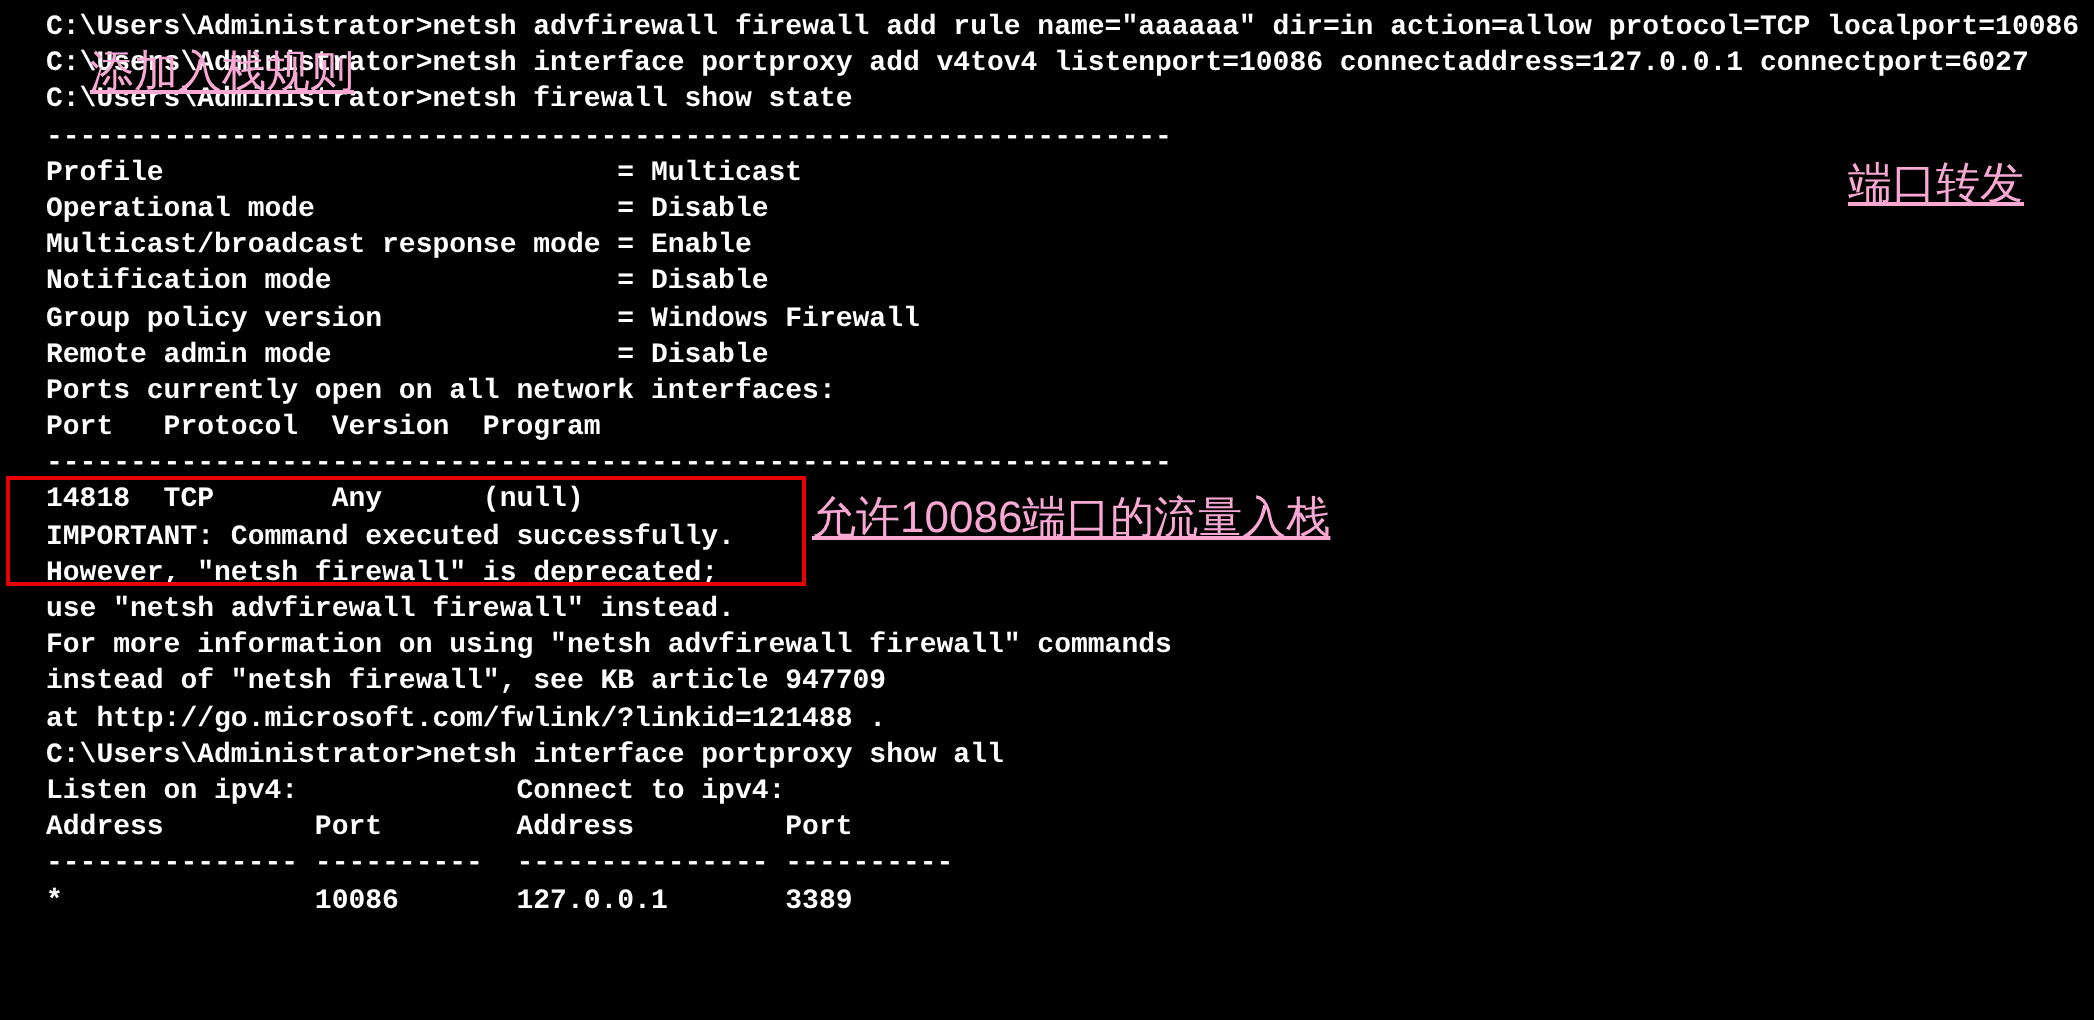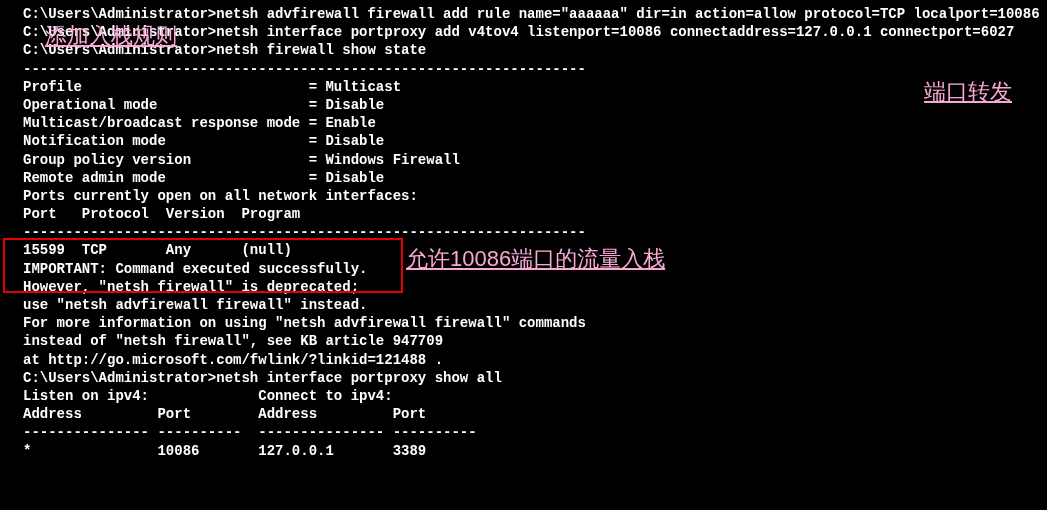--- a/index.html
+++ b/index.html
@@ -58,21 +58,21 @@
 <div class="line">Profile                           = Multicast</div>
 <div class="line">Operational mode                  = Disable</div>
 <div class="line">Multicast/broadcast response mode = Enable</div>
 <div class="line">Notification mode                 = Disable</div>
 <div class="line">Group policy version              = Windows Firewall</div>
 <div class="line">Remote admin mode                 = Disable</div>
 <div class="line"></div>
 <div class="line">Ports currently open on all network interfaces:</div>
 <div class="line">Port   Protocol  Version  Program</div>
 <div class="line">-------------------------------------------------------------------</div>
-<div class="line">15599  TCP       Any      (null)</div>
+<div class="line">14818  TCP       Any      (null)</div>
 <div class="line"></div>
 <div class="line">IMPORTANT: Command executed successfully.</div>
 <div class="line">However, "netsh firewall" is deprecated;</div>
 <div class="line">use "netsh advfirewall firewall" instead.</div>
 <div class="line">For more information on using "netsh advfirewall firewall" commands</div>
 <div class="line">instead of "netsh firewall", see KB article 947709</div>
 <div class="line">at http://go.microsoft.com/fwlink/?linkid=121488 .</div>
 <div class="line"></div>
 <div class="line"></div>
 <div class="line"><span>C:\Users\Administrator&gt;</span><span>netsh interface portproxy show all</span></div>

